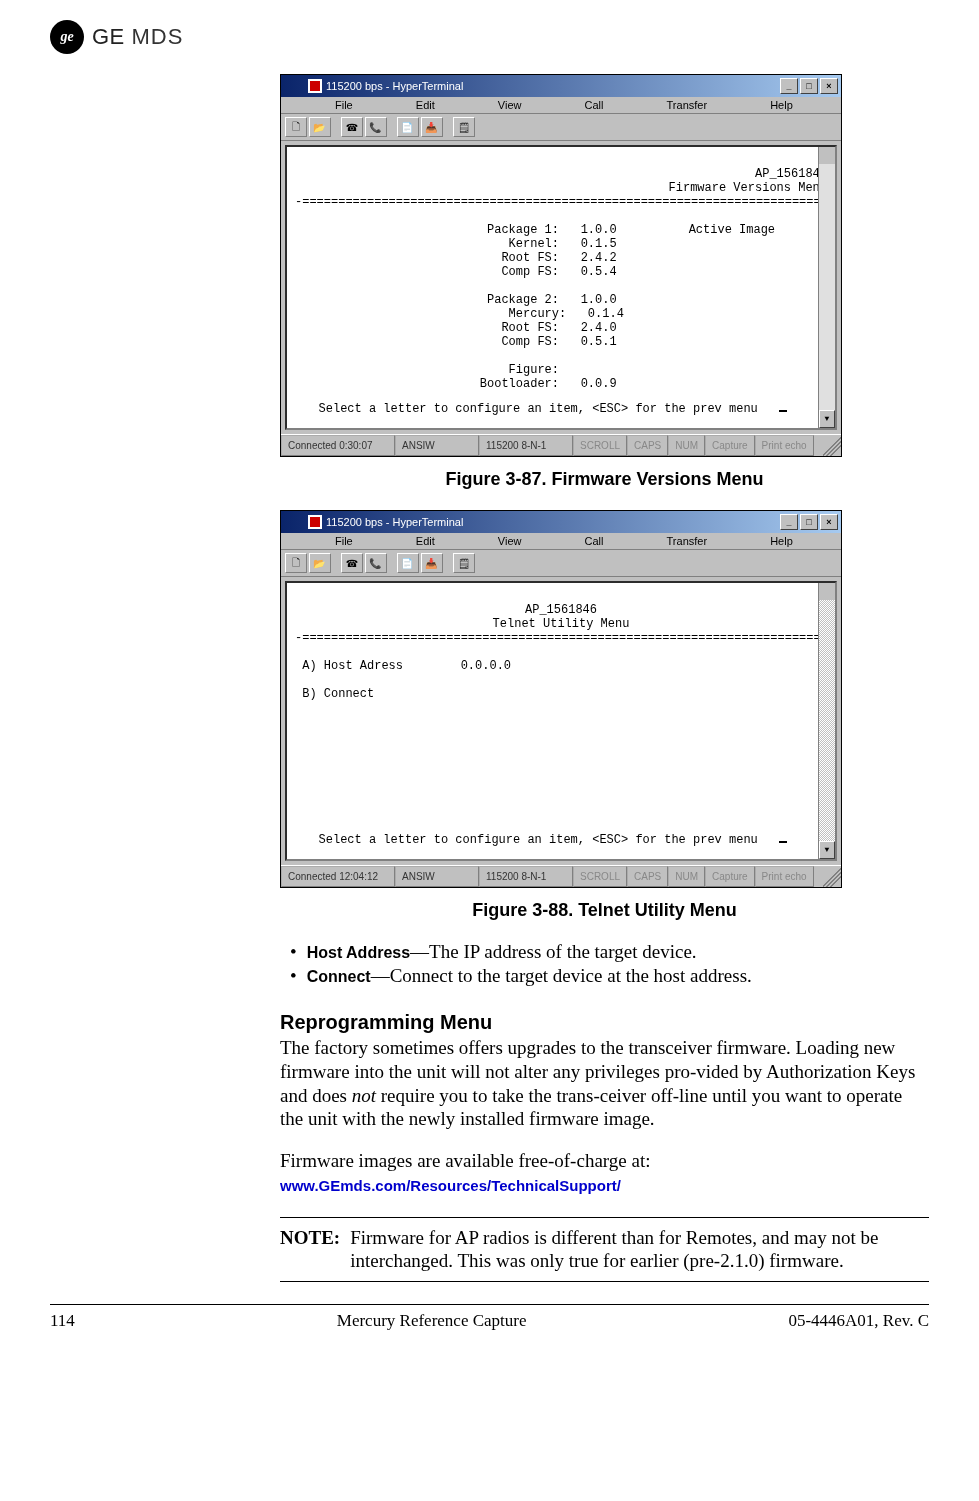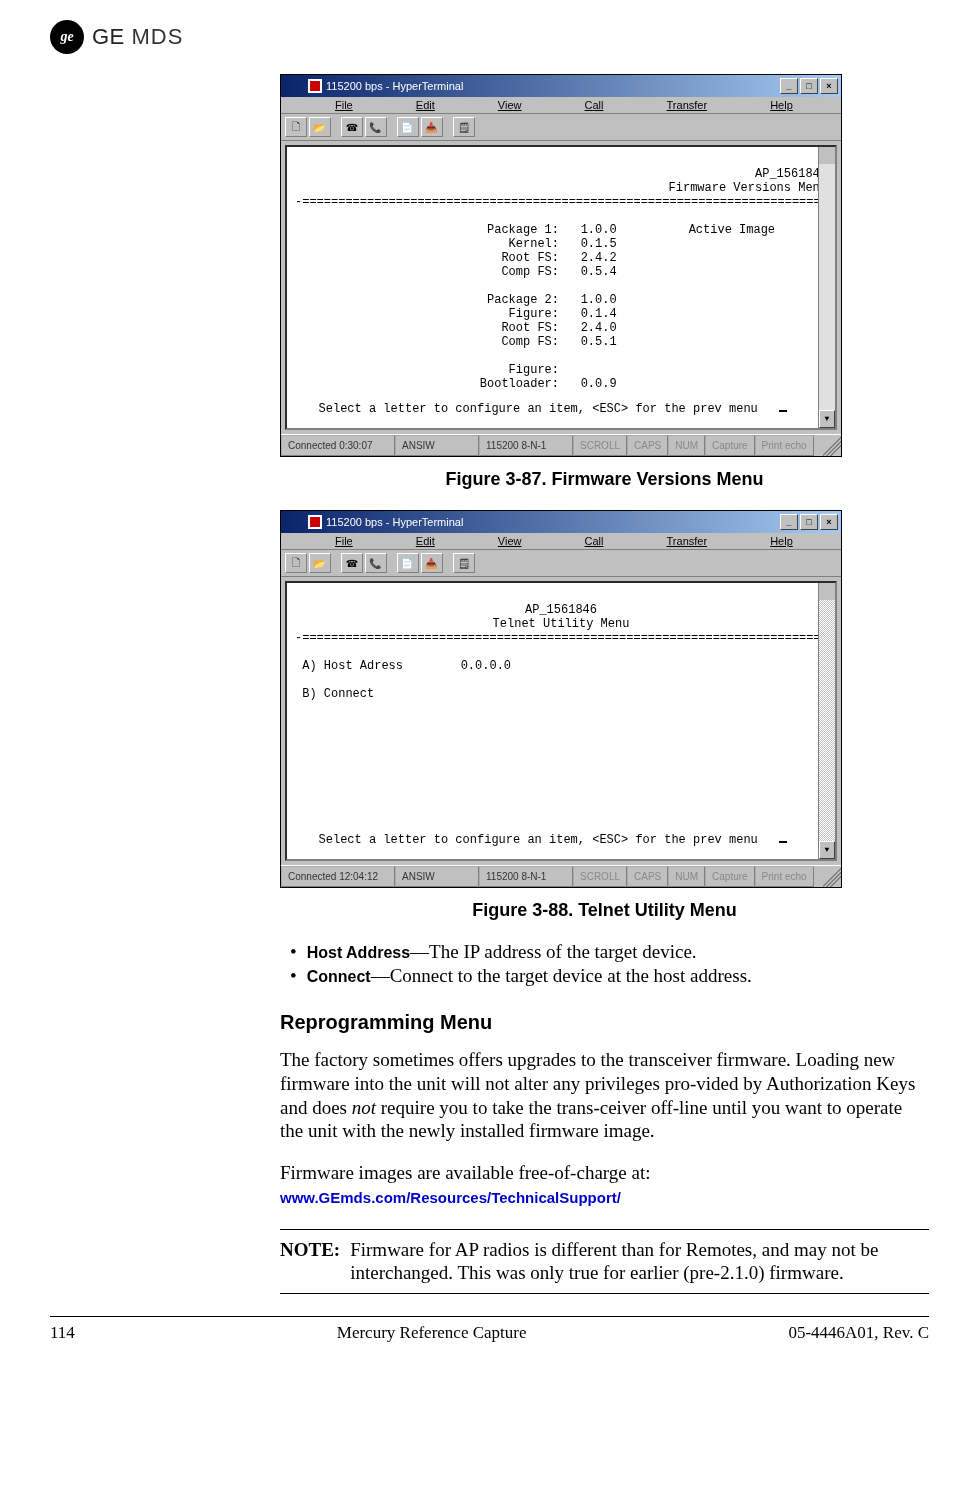--- a/index.html
+++ b/index.html
@@ -72,21 +72,21 @@
   .title-icon-inner { width:10px;height:10px;background:#c00; }
   .title-controls { display:flex; gap:2px; }
   .title-btn {
     width:16px; height:14px; background:#c0c0c0; border:1px solid #fff; border-right-color:#404040; border-bottom-color:#404040;
     display:flex; align-items:center; justify-content:center; font-size:9px; font-weight:bold; color:#000;
   }
   .menubar {
     background:#c0c0c0; padding: 2px 6px; font-size:11px; color:#000;
     border-bottom:1px solid #808080;
   }
-  .menubar span { margin-right: 12px; text-decoration: underline; text-decoration-color: #000; text-underline-offset:1px;padding-left:48px;}
+  .menubar span { margin-right: 12px; text-decoration-color: #000; text-underline-offset:1px;padding-left:48px;}
   .menubar span::first-letter { text-decoration: underline; }
   .toolbar {
     background:#c0c0c0; padding:3px 4px; display:flex; gap:2px; border-bottom:1px solid #808080;
   }
   .tb-btn {
     width:20px; height:18px; border:1px solid #fff; border-right-color:#808080; border-bottom-color:#808080;
     background:#c0c0c0; display:flex; align-items:center; justify-content:center; font-size:10px;
   }
   .tb-sep { width:6px; }
   .terminal-wrap {
@@ -127,21 +127,21 @@
     margin: 8px 0 24px 0;
     font-size: 19px;
   }
   .bullets div { margin-bottom:2px; }
   .bullet-dot { margin: 0 10px 0 10px; }
   .code-label { font-family: Arial, sans-serif; font-weight:bold; font-size:16px; }
   .section-heading {
     font-family: Arial, Helvetica, sans-serif;
     font-weight: bold;
     font-size: 20px;
-    margin-bottom: 14px;
+    margin-bottom: 2px;
   }
   .body-text {
     font-size: 19px;
     line-height: 1.25;
     margin-bottom: 18px;
   }
   .body-text .italic { font-style: italic; }
   .link-text {
     font-family: Arial, sans-serif;
     font-weight: bold;
@@ -223,21 +223,21 @@
         <div class="terminal tall">
 <div style="text-align:right;"><span>AP_1561846</span>
 <span>Firmware Versions Menu</span></div><span>-==========================================================================-</span>
 
 <div style="padding-left:120px;"><span>          Package 1:   1.0.0          Active Image</span>
 <span>             Kernel:   0.1.5</span>
 <span>            Root FS:   2.4.2</span>
 <span>            Comp FS:   0.5.4</span>
 
 <span>          Package 2:   1.0.0</span>
-<span>             Figure:   0.1.4</span>
+<span>             Mercury:   0.1.4</span>
 <span>            Root FS:   2.4.0</span>
 <span>            Comp FS:   0.5.1</span>
 
 <span>             Figure:</span>
 <span>         Bootloader:   0.0.9</span></div>
 
 
 
 <div style="text-align:center; position:absolute; bottom:12px; left:0; right:16px;"><span>Select a letter to configure an item, &lt;ESC&gt; for the prev menu</span>   <span class="cursor"></span></div>
           <div class="scrollbar">

